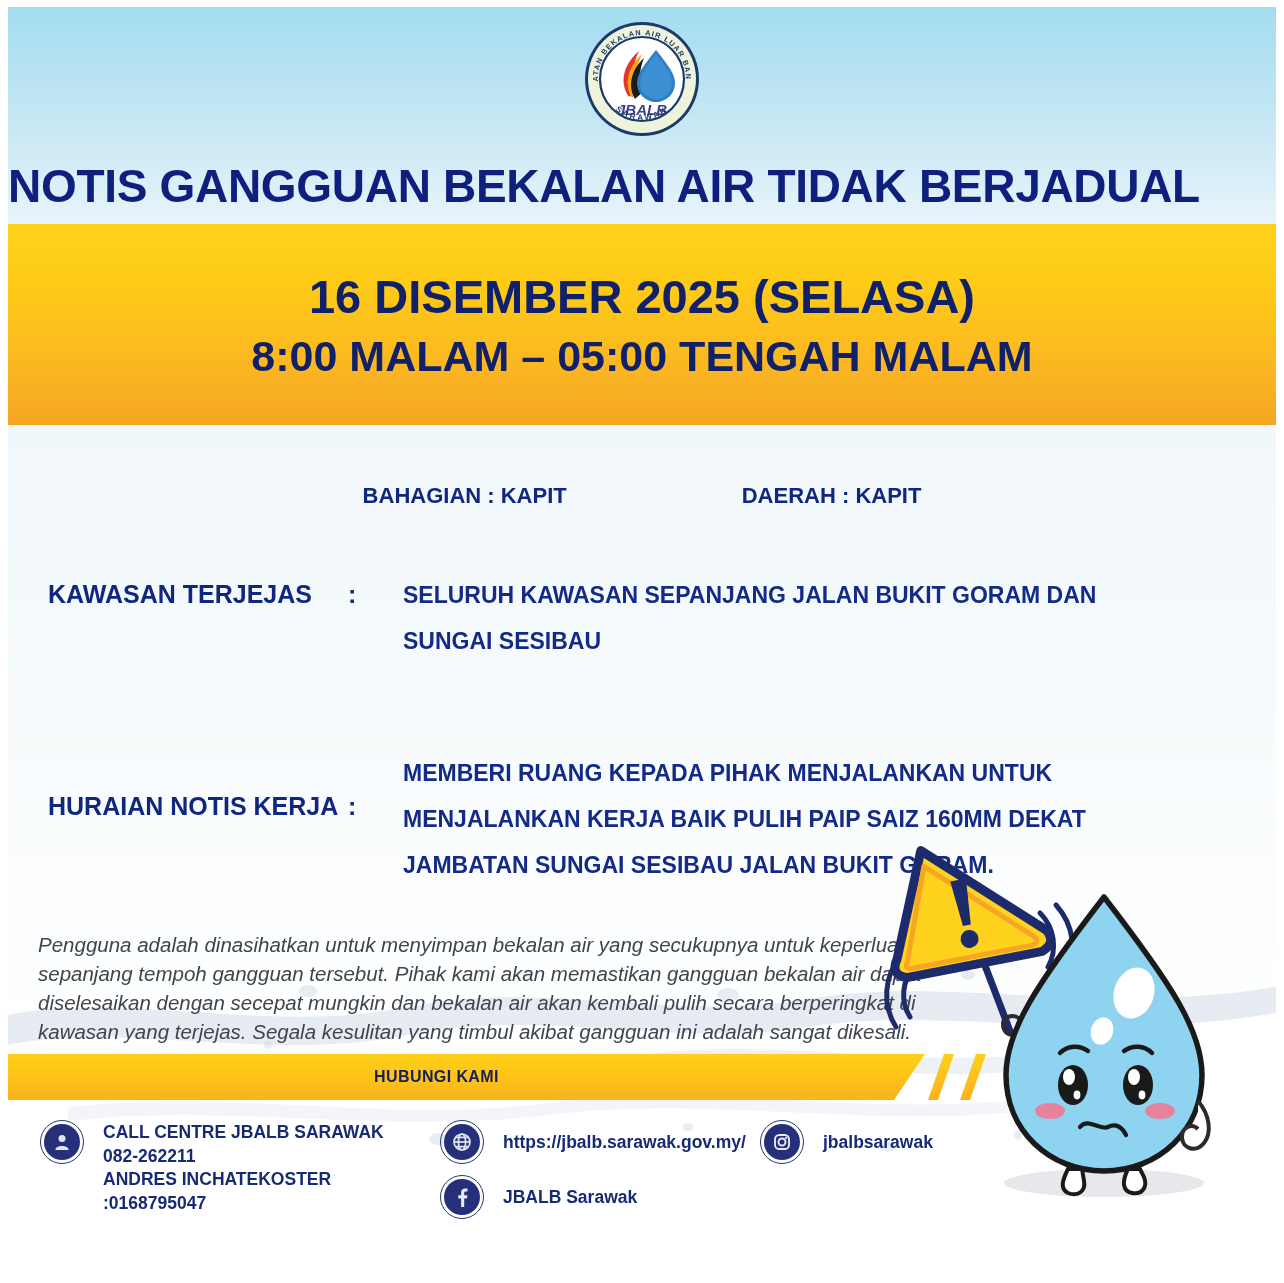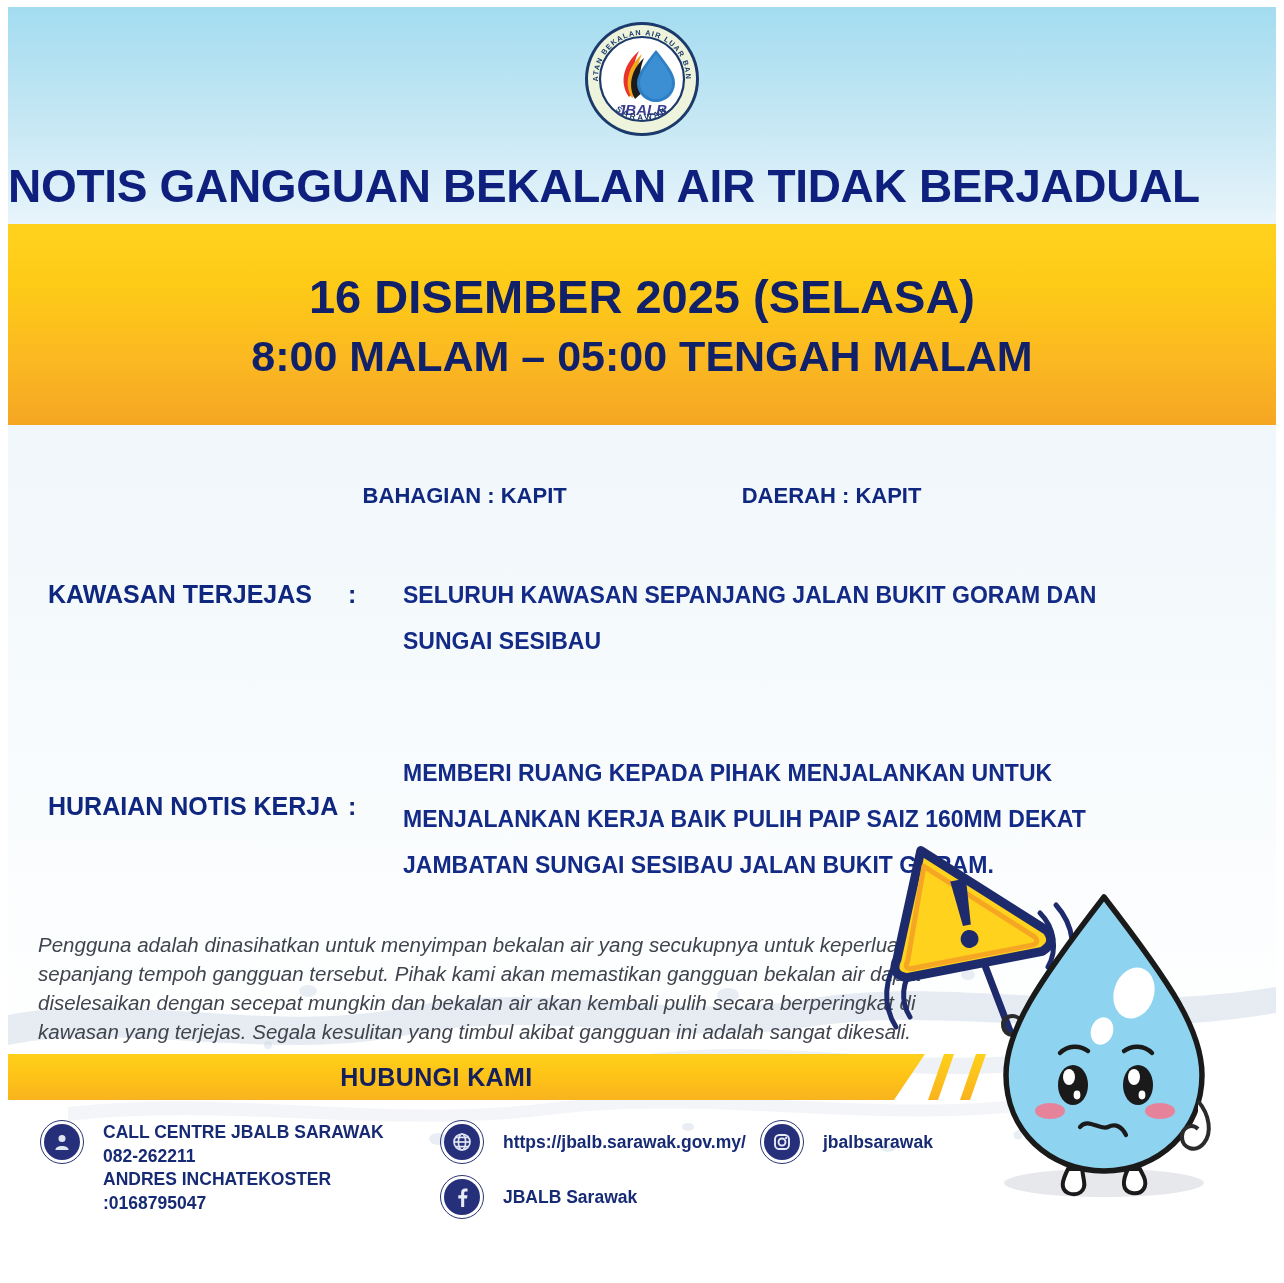--- a/index.html
+++ b/index.html
@@ -103,21 +103,21 @@
   }
 
   
   .contact-banner{
     position:absolute; left:0; top:1047px; width:917px; height:46px;
     background:linear-gradient(180deg,#ffd01a 0%,#fec417 45%,#f9b31e 100%);
     clip-path:polygon(0 0, 917px 0, 886px 46px, 0 46px);
     display:flex; align-items:center; justify-content:center;
   }
   .contact-banner-label{
-    font-size:25px; font-weight:700; color:#141f5c; letter-spacing:.4px;
+    font-size:16px; font-weight:700; color:#141f5c; letter-spacing:.4px;
     transform:translateX(-30px);
   }
   .slash{
     position:absolute; top:1047px; height:46px; width:26px;
     background:linear-gradient(180deg,#ffd01a 0%,#f9b31e 100%);
     clip-path:polygon(16px 0, 26px 0, 10px 46px, 0 46px);
   }
   #slash-1{ left:920px; }
   #slash-2{ left:952px; }
 

